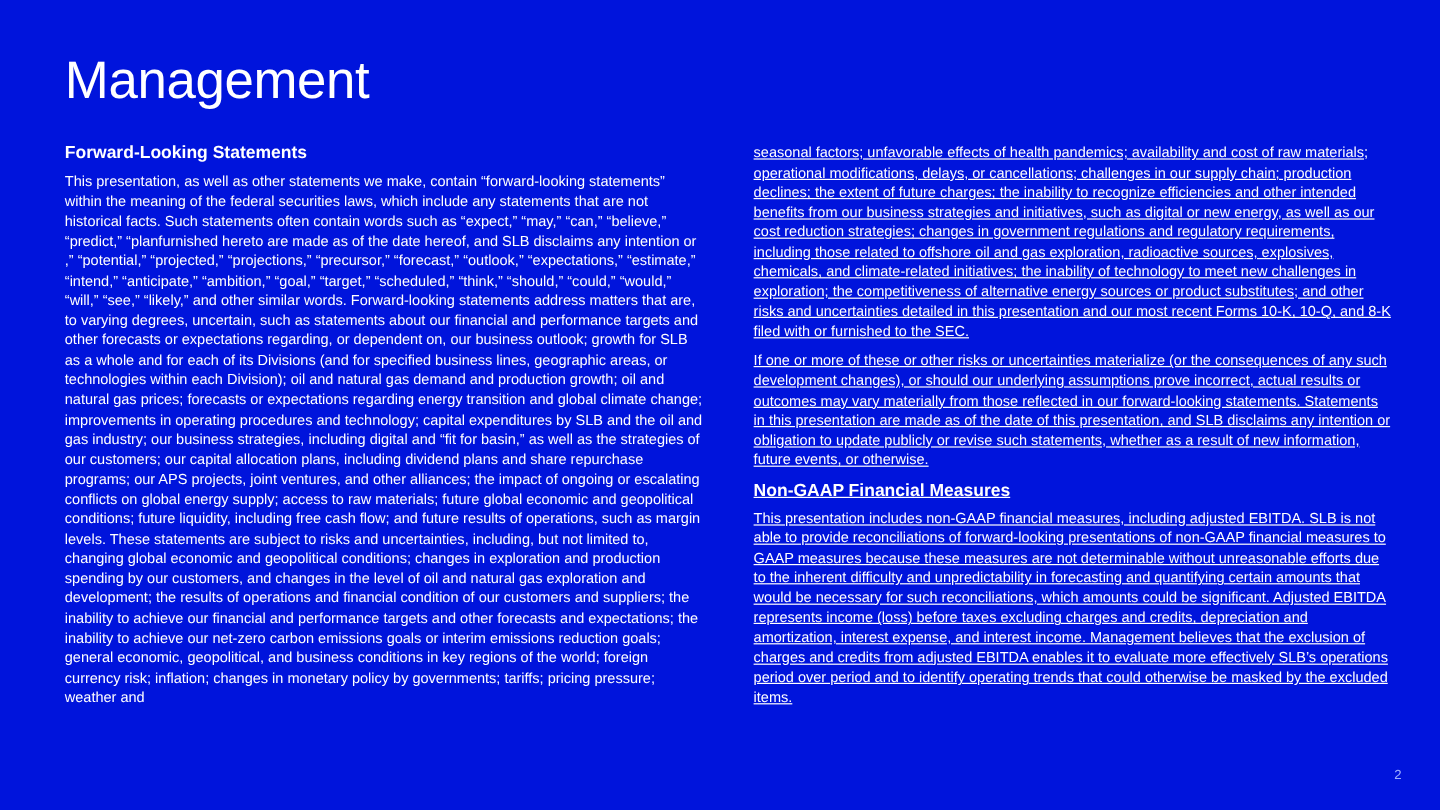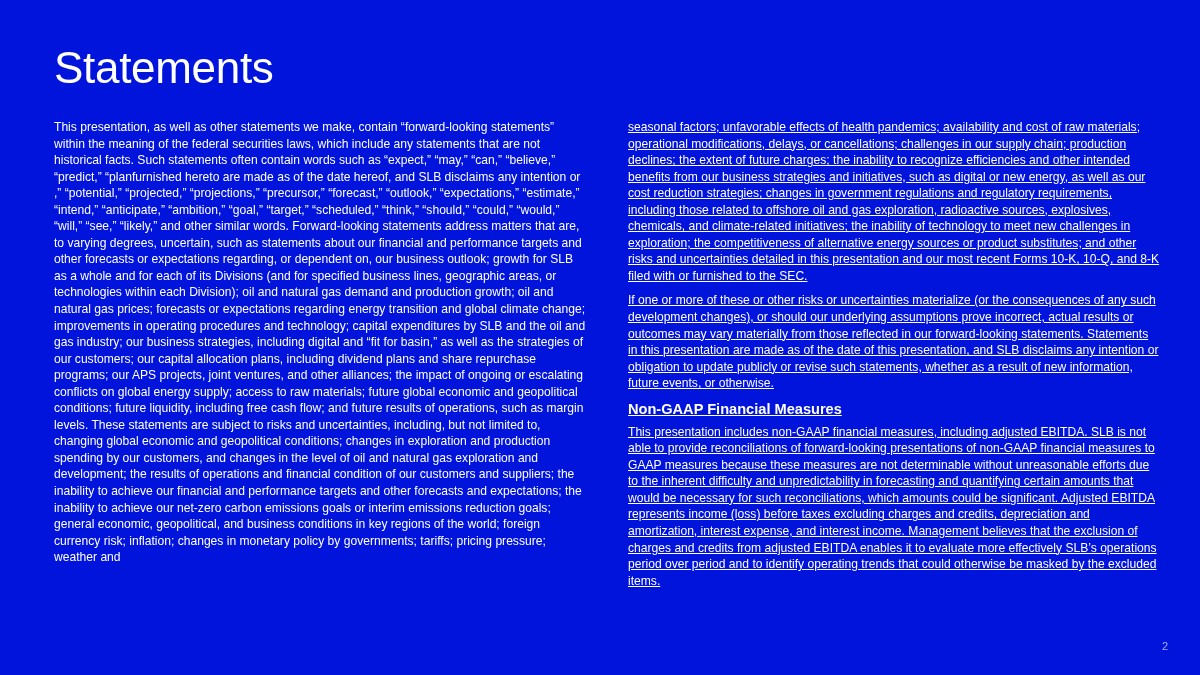--- a/index.html
+++ b/index.html
@@ -30,23 +30,24 @@
     .logo { position: absolute; left: 44px; top: 578px; width: 96px; height: 52px; }
     .page-number {
       position: absolute; right: 32px; top: 640px;
       font-size: 11px; color: #9fb0ff;
     }
   </style>
 </head>
 <body>
 
 <div class="slide">
-  <h1 class="title">Statements</h1>
+  <h1 class="title">Management</h1>
 
   <div class="col left">
+    <h2 class="heading">Forward-Looking Statements</h2>
     <p class="para">This presentation, as well as other statements we make, contain “forward-looking statements” within the meaning of the federal securities laws, which include any statements that are not historical facts. Such statements often contain words such as “expect,” “may,” “can,” “believe,” “predict,” “planfurnished hereto are made as of the date hereof, and SLB disclaims any intention or ,” “potential,” “projected,” “projections,” “precursor,” “forecast,” “outlook,” “expectations,” “estimate,” “intend,” “anticipate,” “ambition,” “goal,” “target,” “scheduled,” “think,” “should,” “could,” “would,” “will,” “see,” “likely,” and other similar words. Forward-looking statements address matters that are, to varying degrees, uncertain, such as statements about our financial and performance targets and other forecasts or expectations regarding, or dependent on, our business outlook; growth for SLB as a whole and for each of its Divisions (and for specified business lines, geographic areas, or technologies within each Division); oil and natural gas demand and production growth; oil and natural gas prices; forecasts or expectations regarding energy transition and global climate change; improvements in operating procedures and technology; capital expenditures by SLB and the oil and gas industry; our business strategies, including digital and “fit for basin,” as well as the strategies of our customers; our capital allocation plans, including dividend plans and share repurchase programs; our APS projects, joint ventures, and other alliances; the impact of ongoing or escalating conflicts on global energy supply; access to raw materials; future global economic and geopolitical conditions; future liquidity, including free cash flow; and future results of operations, such as margin levels. These statements are subject to risks and uncertainties, including, but not limited to, changing global economic and geopolitical conditions; changes in exploration and production spending by our customers, and changes in the level of oil and natural gas exploration and development; the results of operations and financial condition of our customers and suppliers; the inability to achieve our financial and performance targets and other forecasts and expectations; the inability to achieve our net-zero carbon emissions goals or interim emissions reduction goals; general economic, geopolitical, and business conditions in key regions of the world; foreign currency risk; inflation; changes in monetary policy by governments; tariffs; pricing pressure; weather and</p>
   </div>
 
   <div class="col right">
     <p class="para">seasonal factors; unfavorable effects of health pandemics; availability and cost of raw materials; operational modifications, delays, or cancellations; challenges in our supply chain; production declines; the extent of future charges; the inability to recognize efficiencies and other intended benefits from our business strategies and initiatives, such as digital or new energy, as well as our cost reduction strategies; changes in government regulations and regulatory requirements, including those related to offshore oil and gas exploration, radioactive sources, explosives, chemicals, and climate-related initiatives; the inability of technology to meet new challenges in exploration; the competitiveness of alternative energy sources or product substitutes; and other risks and uncertainties detailed in this presentation and our most recent Forms 10-K, 10-Q, and 8-K filed with or furnished to the SEC.</p>
     <p class="para">If one or more of these or other risks or uncertainties materialize (or the consequences of any such development changes), or should our underlying assumptions prove incorrect, actual results or outcomes may vary materially from those reflected in our forward-looking statements. Statements in this presentation are made as of the date of this presentation, and SLB disclaims any intention or obligation to update publicly or revise such statements, whether as a result of new information, future events, or otherwise.</p>
     <h2 class="heading">Non-GAAP Financial Measures</h2>
     <p class="para">This presentation includes non-GAAP financial measures, including adjusted EBITDA. SLB is not able to provide reconciliations of forward-looking presentations of non-GAAP financial measures to GAAP measures because these measures are not determinable without unreasonable efforts due to the inherent difficulty and unpredictability in forecasting and quantifying certain amounts that would be necessary for such reconciliations, which amounts could be significant. Adjusted EBITDA represents income (loss) before taxes excluding charges and credits, depreciation and amortization, interest expense, and interest income. Management believes that the exclusion of charges and credits from adjusted EBITDA enables it to evaluate more effectively SLB’s operations period over period and to identify operating trends that could otherwise be masked by the excluded items.</p>
   </div>
 

